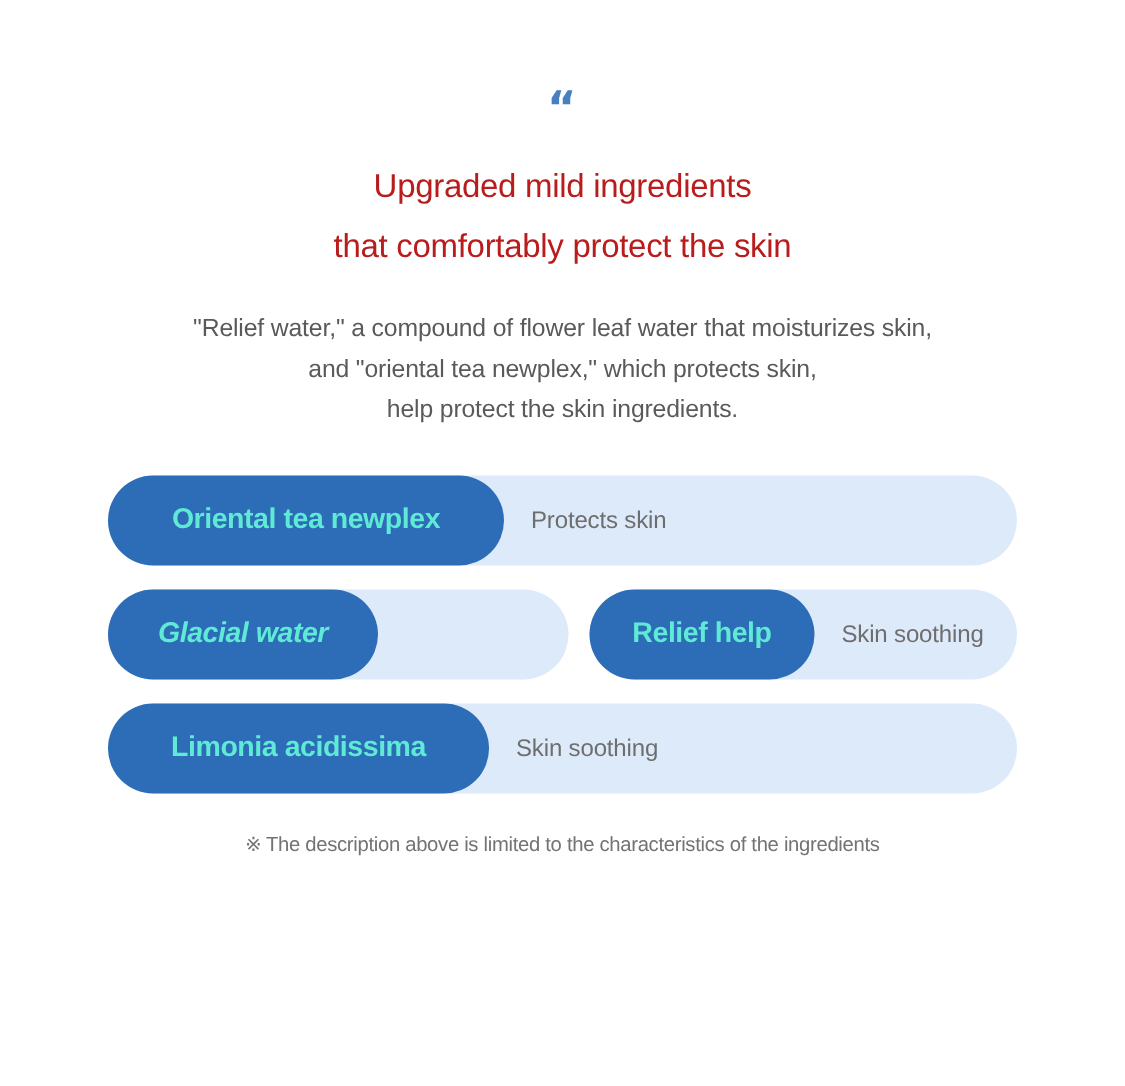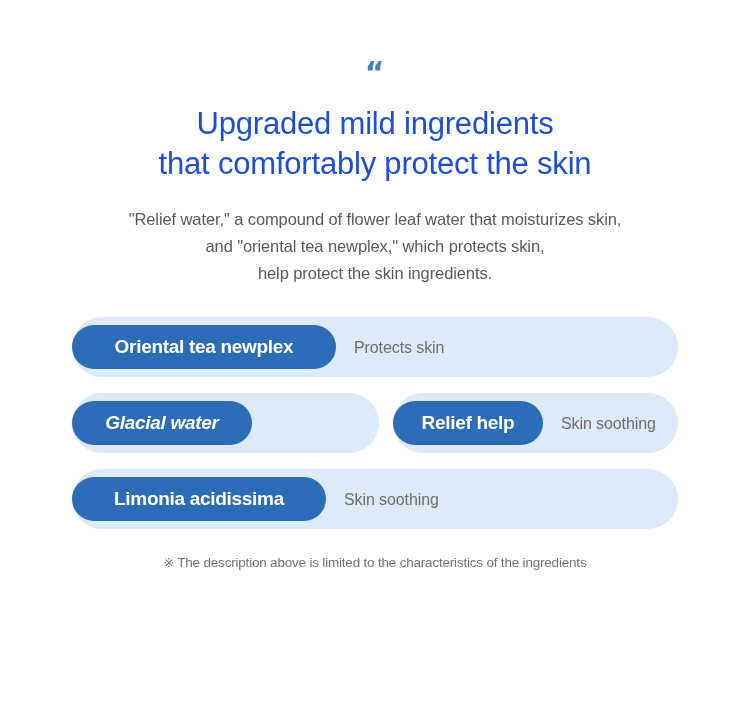--- a/index.html
+++ b/index.html
@@ -31,22 +31,22 @@
     font-weight: bold;
     line-height: 1;
     letter-spacing: 1px;
     padding-top: 58px;
     height: 30px;
   }
 
   
   .heading {
     text-align: center;
-    color: #1d4ed8;
-    font-size: 31px;
+    color: #b91c1c;
+    font-size: 22px;
     font-weight: 400;
     line-height: 40px;
     letter-spacing: -0.2px;
     margin-top: 16px;
   }
   .heading .line {
     display: block;
     white-space: nowrap;
   }
 
@@ -90,26 +90,26 @@
   }
   .item.full { width: 100%; }
   .item.half-left { width: 308px; }
   .item.half-right { width: 286px; margin-left: 14px; }
 
   .pill {
     display: flex;
     align-items: center;
     justify-content: center;
     background: #2d6cb6;
-    color: #ffffff;
+    color: #5eead4;
     border-radius: 32px;
     font-size: 19px;
     font-weight: bold;
     letter-spacing: -0.3px;
-    height: 44px;
+    height: 60px;
     box-sizing: border-box;
     padding: 0 20px;
     flex: none;
     white-space: nowrap;
   }
   .pill.w-wide   { min-width: 264px; }
   .pill.w-medium { min-width: 180px; font-style: italic; }
   .pill.w-narrow { min-width: 150px; }
   .pill.w-long   { min-width: 254px; }
 

